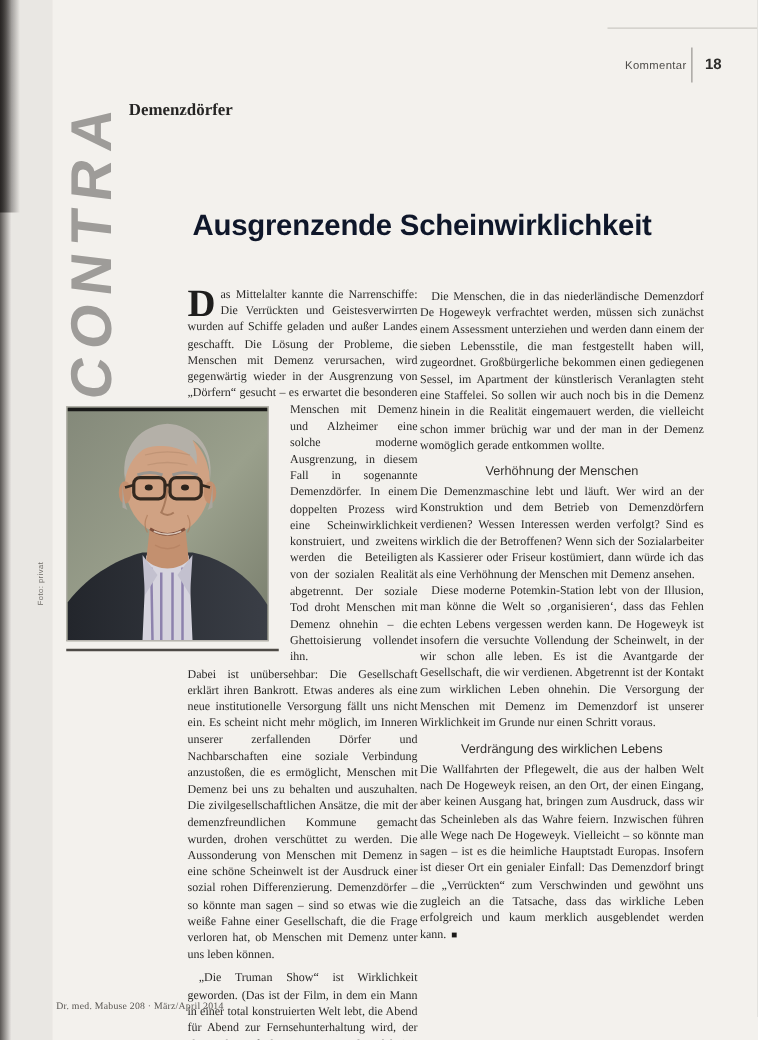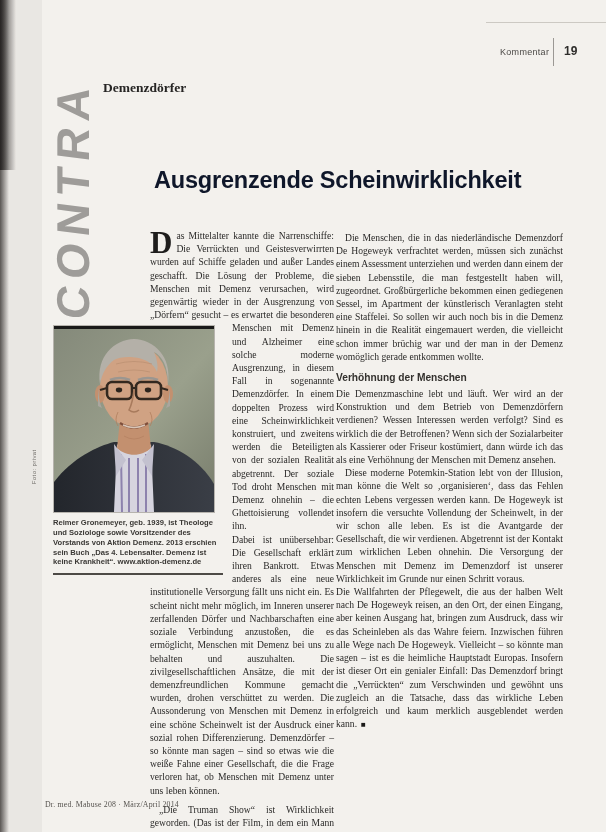--- a/index.html
+++ b/index.html
@@ -30,22 +30,22 @@
   .title{position:absolute;left:154px;top:167px;font-family:"Liberation Sans",sans-serif;
          font-size:23.5px;font-weight:bold;color:#0f172a;letter-spacing:-.2px;}
 
   
   .col{position:absolute;font-size:9.6px;line-height:13.2px;text-align:justify;}
   .col-left{left:150px;top:229px;width:184px;}
   .col-right{left:336px;top:231px;width:227px;}
   .col p{margin:0;}
   .col p.space{margin-top:6px;}
   .col p.indent{text-indent:9px;}
-  h3.subhead{font-family:"Liberation Sans",sans-serif;font-size:10.2px;font-weight:bold;
-             color:#33312e;margin:9px 0 3px 0;text-align:left;line-height:12px;}
+  h3.subhead{font-family:"Liberation Sans",sans-serif;font-size:10.2px;font-weight:normal;
+             color:#33312e;margin:9px 0 3px 0;text-align:center;line-height:12px;}
   .dropcap{float:left;font-family:"Liberation Serif",serif;font-weight:bold;font-size:31px;
            line-height:25px;padding:1px 4px 0 0;color:#1e1d1c;}
 
   
   .photo-block{display:block;float:left;width:170px;margin:4px 9px 2px -97px;}
   .photo-frame{display:block;width:160px;height:186px;border:1px solid #b7b4ae;
                background:#8b907e;position:relative;}
   .photo-credit{position:absolute;left:-13px;bottom:28px;font-family:"Liberation Sans",sans-serif;
                 font-size:6px;color:#6e6b66;transform:rotate(-90deg);transform-origin:left bottom;
                 white-space:nowrap;letter-spacing:.4px;}
@@ -63,21 +63,21 @@
 
 <div class="page">
 
   <div class="scan-edge"></div>
   <div class="scan-corner"></div>
   <div class="margin-tint"></div>
 
   <div class="header-rule"></div>
   <div class="section-label">Kommentar</div>
   <div class="header-divider"></div>
-  <div class="page-number">19</div>
+  <div class="page-number">18</div>
 
   <div class="kicker">Demenzdörfer</div>
   <div class="contra">CONTRA</div>
   <h1 class="title" style="margin:0;">Ausgrenzende Scheinwirklichkeit</h1>
 
   <div class="col col-left">
     <p class="para">
       <span class="dropcap">D</span><span>as Mittelalter kannte die Narrenschiffe: Die Verrückten und Geistesverwirrten wurden auf Schiffe geladen und außer Landes geschafft. Die Lösung der Probleme, die Menschen mit Demenz verursachen, wird gegenwärtig wieder in der Ausgrenzung von „Dörfern“ gesucht – es erwartet die</span>
 
       <span class="photo-block">
@@ -128,33 +128,33 @@
             <path d="M80,64 C79,74 77,80 75,84 Q80,88 85,84" stroke="#a87a5c" stroke-width="1.6" fill="none"></path>
 
             <path d="M64,86 Q60,94 64,100 M96,86 Q100,94 96,100" stroke="#b0805f" stroke-width="1" fill="none" opacity="0.8"></path>
             <path d="M66,97 Q80,106 94,97" stroke="#7e4f3c" stroke-width="2.2" fill="none"></path>
             <path d="M69,99 Q80,104 91,99" stroke="#e8d9cc" stroke-width="1.4" fill="none" opacity="0.85"></path>
 
             <path d="M70,110 Q80,116 90,110" stroke="#b07d5e" stroke-width="1" fill="none" opacity="0.6"></path>
           </svg>
           <span class="photo-credit">Foto: privat</span>
         </span>
-        <span class="figure-caption">Reimer Gronemeyer, geb. 1939, ist Theologe und Soziologe sowie Vorsitzender des Vorstands von Aktion Demenz. 2013 erschien sein Buch „Das 4. Lebensalter. Demenz ist keine Krankheit“. www.aktion-demenz.de</span>
         <span class="caption-rule"></span>
       </span>
 
       <span>besonderen Menschen mit Demenz und Alzheimer eine solche moderne Ausgrenzung, in diesem Fall in sogenannte Demenzdörfer. In einem doppelten Prozess wird eine Scheinwirklichkeit konstruiert, und zweitens werden die Beteiligten von der sozialen Realität abgetrennt. Der soziale Tod droht Menschen mit Demenz ohnehin – die Ghettoisierung vollendet ihn.</span>
     </p>
 
     <p>Dabei ist unübersehbar: Die Gesellschaft erklärt ihren Bankrott. Etwas anderes als eine neue institutionelle Versorgung fällt uns nicht ein. Es scheint nicht mehr möglich, im Inneren unserer zerfallenden Dörfer und Nachbarschaften eine soziale Verbindung anzustoßen, die es ermöglicht, Menschen mit Demenz bei uns zu behalten und auszuhalten. Die zivilgesellschaftlichen Ansätze, die mit der demenzfreundlichen Kommune gemacht wurden, drohen verschüttet zu werden. Die Aussonderung von Menschen mit Demenz in eine schöne Scheinwelt ist der Ausdruck einer sozial rohen Differenzierung. Demenzdörfer – so könnte man sagen – sind so etwas wie die weiße Fahne einer Gesellschaft, die die Frage verloren hat, ob Menschen mit Demenz unter uns leben können.</p>
     <p class="space indent">„Die Truman Show“ ist Wirklichkeit geworden. (Das ist der Film, in dem ein Mann in einer total konstruierten Welt lebt, die Abend für Abend zur Fernsehunterhaltung wird, der aber nicht weiß, dass er in einer Kulisse lebt.)</p>
   </div>
 
   <div class="col col-right">
     <p class="indent">Die Menschen, die in das niederländische Demenzdorf De Hogeweyk verfrachtet werden, müssen sich zunächst einem Assessment unterziehen und werden dann einem der sieben Lebensstile, die man festgestellt haben will, zugeordnet. Großbürgerliche bekommen einen gediegenen Sessel, im Apartment der künstlerisch Veranlagten steht eine Staffelei. So sollen wir auch noch bis in die Demenz hinein in die Realität eingemauert werden, die vielleicht schon immer brüchig war und der man in der Demenz womöglich gerade entkommen wollte.</p>
     <h3 class="subhead">Verhöhnung der Menschen</h3>
     <p>Die Demenzmaschine lebt und läuft. Wer wird an der Konstruktion und dem Betrieb von Demenzdörfern verdienen? Wessen Interessen werden verfolgt? Sind es wirklich die der Betroffenen? Wenn sich der Sozialarbeiter als Kassierer oder Friseur kostümiert, dann würde ich das als eine Verhöhnung der Menschen mit Demenz ansehen.</p>
     <p class="indent">Diese moderne Potemkin-Station lebt von der Illusion, man könne die Welt so ‚organisieren‘, dass das Fehlen echten Lebens vergessen werden kann. De Hogeweyk ist insofern die versuchte Vollendung der Scheinwelt, in der wir schon alle leben. Es ist die Avantgarde der Gesellschaft, die wir verdienen. Abgetrennt ist der Kontakt zum wirklichen Leben ohnehin. Die Versorgung der Menschen mit Demenz im Demenzdorf ist unserer Wirklichkeit im Grunde nur einen Schritt voraus.</p>
+    <h3 class="subhead">Verdrängung des wirklichen Lebens</h3>
     <p><span>Die Wallfahrten der Pflegewelt, die aus der halben Welt nach De Hogeweyk reisen, an den Ort, der einen Eingang, aber keinen Ausgang hat, bringen zum Ausdruck, dass wir das Scheinleben als das Wahre feiern. Inzwischen führen alle Wege nach De Hogeweyk. Vielleicht – so könnte man sagen – ist es die heimliche Hauptstadt Europas. Insofern ist dieser Ort ein genialer Einfall: Das Demenzdorf bringt die „Verrückten“ zum Verschwinden und gewöhnt uns zugleich an die Tatsache, dass das wirkliche Leben erfolgreich und kaum merklich ausgeblendet werden kann.</span><span class="endmark">■</span></p>
   </div>
 
   <div class="footer">Dr. med. Mabuse 208 · März/April 2014</div>
 </div>
 
 </body></html>

